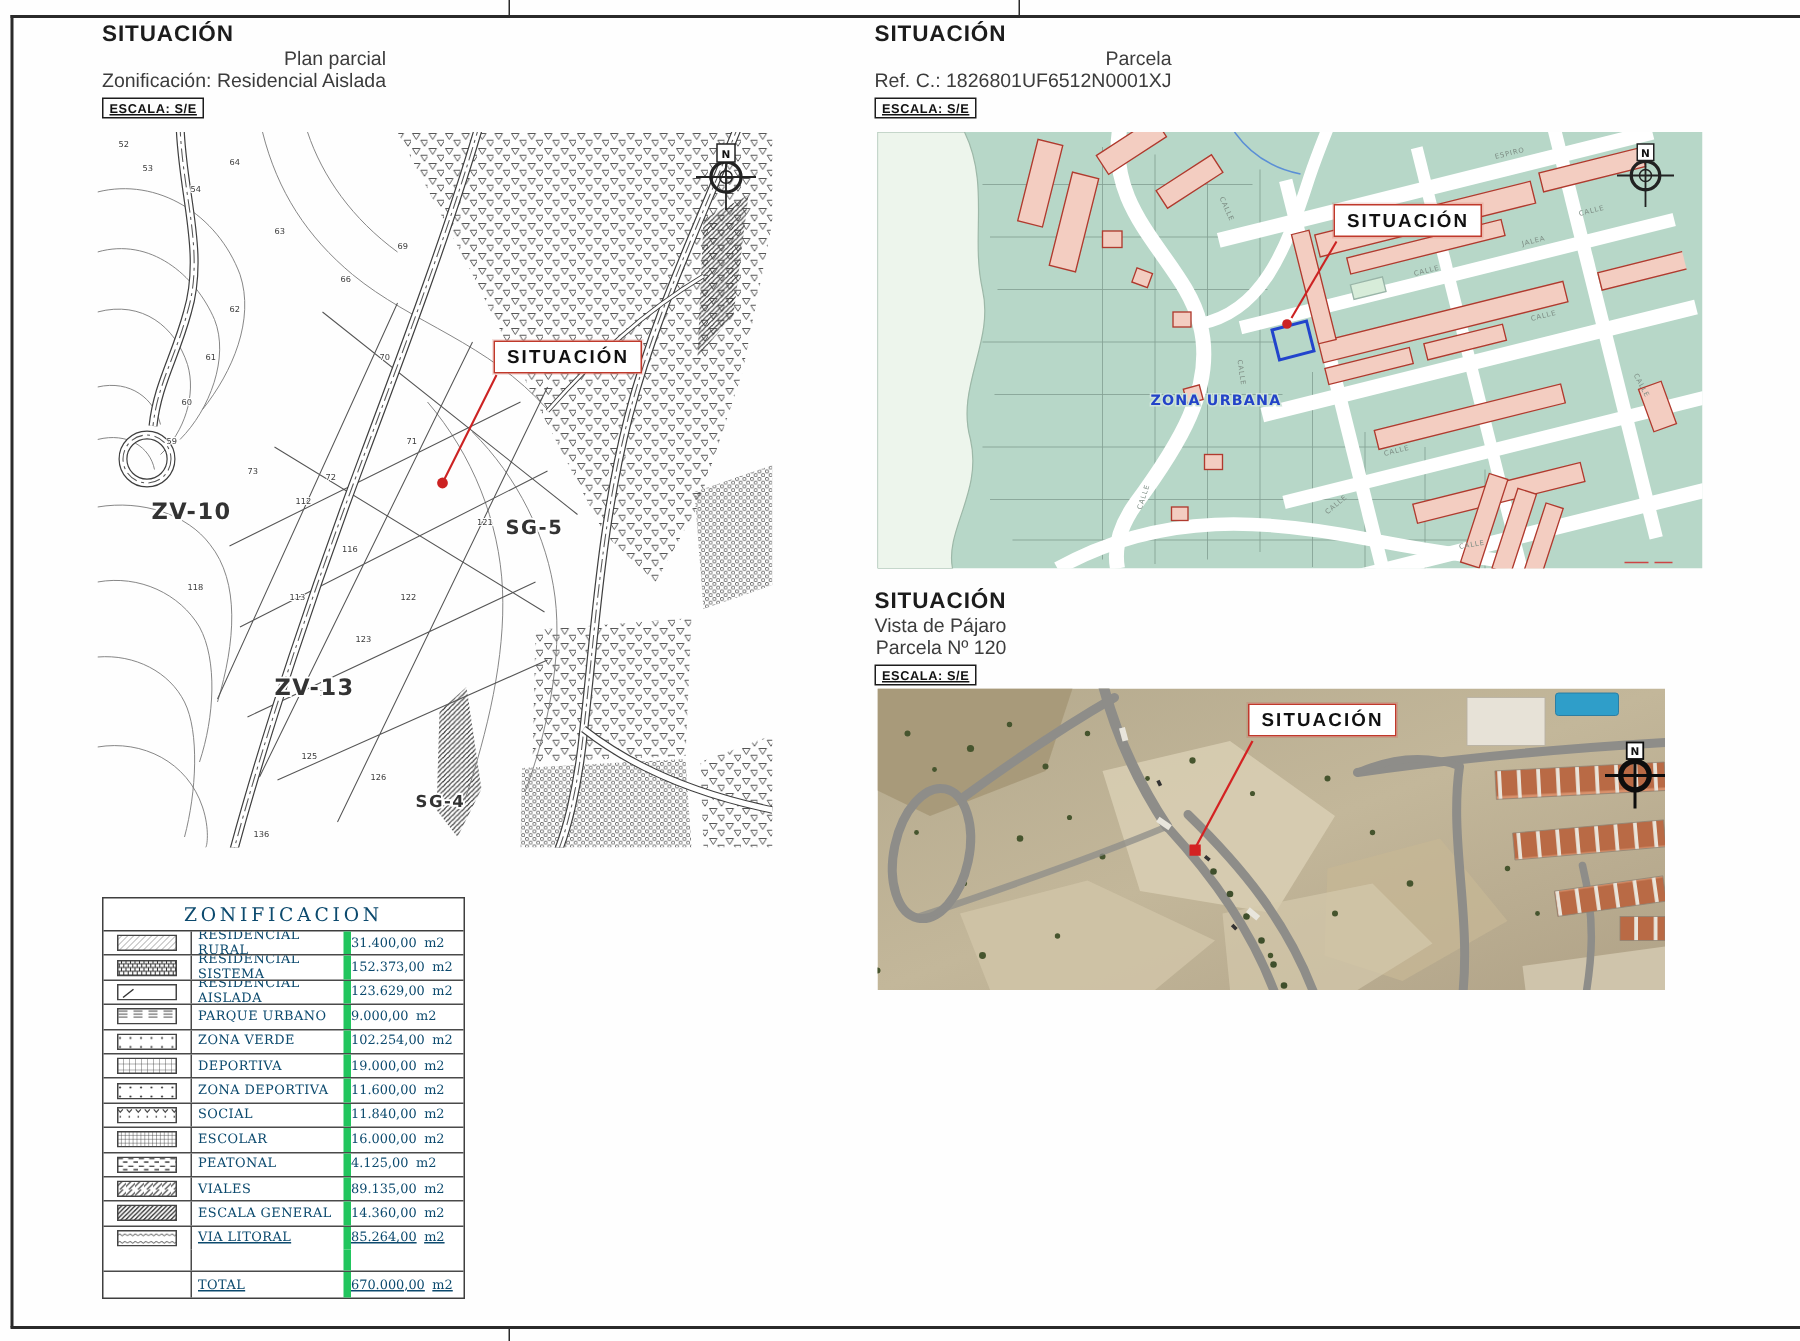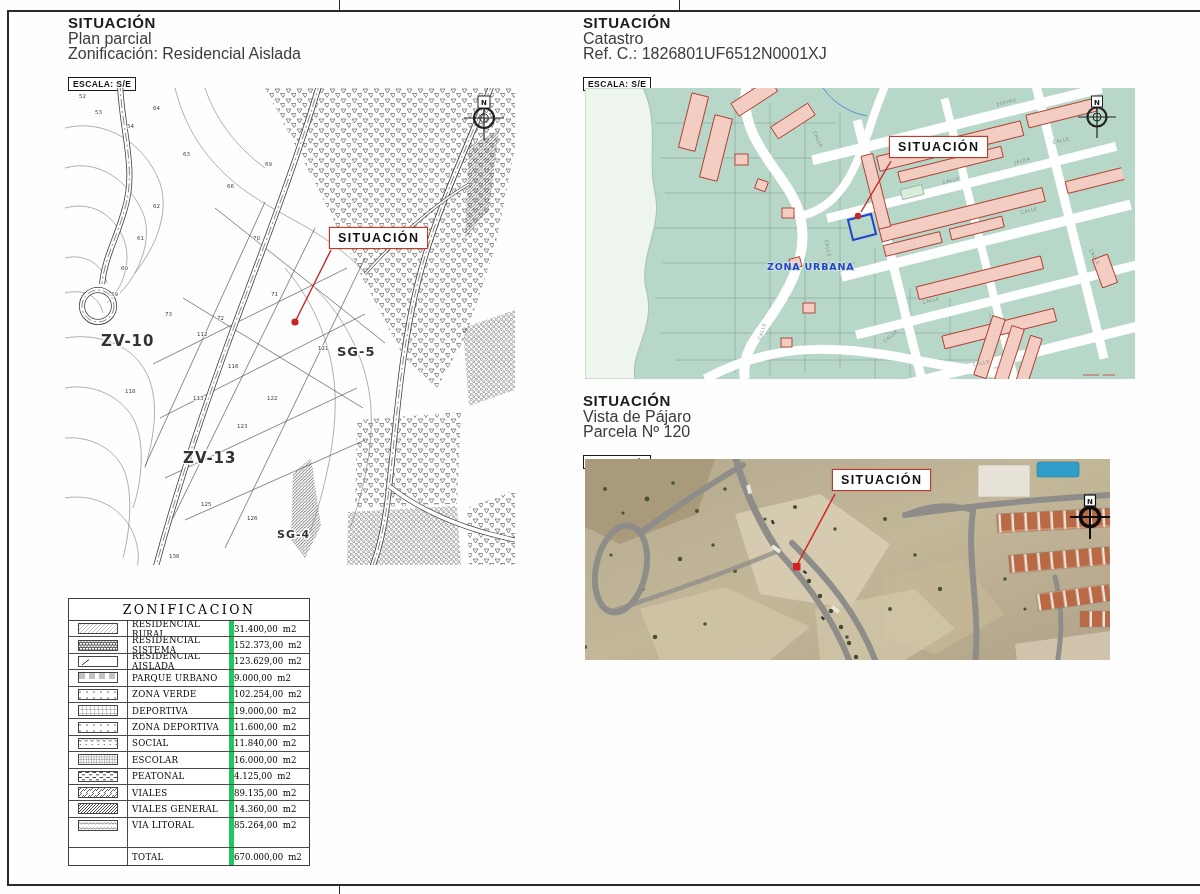--- a/index.html
+++ b/index.html
@@ -3,44 +3,44 @@
 <meta charset="utf-8">
 <style>
   html,body{margin:0;padding:0;background:#e8e8e8;}
   .page{position:relative;width:1200px;height:894px;background:#fefefe;overflow:hidden;
         font-family:"Liberation Sans",sans-serif;color:#222;padding-left:24px;}
   
   .frame{position:absolute;background:#2a2a2a;}
   
   .hblock{position:absolute;}
   .h-title{font-size:15px;font-weight:700;letter-spacing:.6px;color:#1c1c1c;}
-  .h-sub{font-size:16px;line-height:14px;color:#3c3c3c;margin-top:1px;}
-  .escala{display:inline-block;margin-top:16px;border:1.5px solid #1c1c1c;padding:1px 4px 1px 4px;
-          font-size:8.5px;font-weight:700;letter-spacing:.4px;color:#111;}
+  .h-sub{font-size:13px;line-height:14px;color:#3c3c3c;margin-top:1px;text-align:right;}
+  .escala{display:inline-block;margin-top:4px;border:1.5px solid #1c1c1c;padding:1px 4px 1px 4px;
+          font-size:8.5px;font-weight:700;letter-spacing:.4px;color:#111;text-decoration:underline;}
   
   .sit-box{position:absolute;background:#fff;border:1.6px solid #c0392b;padding:3px 8px;
            font-size:12.5px;font-weight:600;letter-spacing:1.4px;color:#111;white-space:nowrap;
            box-shadow:0 0 0 1px rgba(192,57,43,.15);}
   
   .mapsvg{position:absolute;display:block;}
   .zoneLabels text{font-family:"DejaVu Sans",sans-serif;font-weight:600;fill:#333;
                    letter-spacing:1px;paint-order:stroke;stroke:#fff;stroke-width:2.5px;}
   .numLabels text{font-family:"DejaVu Sans",sans-serif;font-size:5.5px;fill:#3a3a3a;
                   paint-order:stroke;stroke:#fff;stroke-width:1.2px;}
   .calleLabels text{font-family:"DejaVu Sans",sans-serif;font-size:4.6px;fill:#7d8d84;letter-spacing:.6px;}
   .zuText{font-family:"DejaVu Sans",sans-serif;font-weight:700;font-size:9.5px;fill:#2343c8;
           letter-spacing:.8px;paint-order:stroke;stroke:#cfe4da;stroke-width:2px;}
   .compassN{font-family:"DejaVu Sans",sans-serif;font-size:7px;font-weight:700;fill:#111;text-anchor:middle;}
   
   .ztable{position:absolute;left:68px;top:598px;width:240px;border:1.2px solid #3f3f3f;background:#fff;
-          font-family:"DejaVu Serif",serif;color:#000000;}
+          font-family:"DejaVu Serif",serif;color:#0c4a6e;}
   .ztitle{height:21px;line-height:21px;text-align:center;font-size:12.5px;letter-spacing:2.5px;
           border-bottom:1.2px solid #3f3f3f;}
   .zrow{display:grid;grid-template-columns:59px 106px 1fr;height:15.4px;border-bottom:1px solid #4a4a4a;}
-  .zrow:last-child{border-bottom:none;}
+  .zrow:last-child{border-bottom:none;text-decoration:underline;}
   .zc{display:flex;align-items:center;overflow:hidden;}
   .zc-swatch{justify-content:center;border-right:1px solid #4a4a4a;}
   .zc-label{padding-left:4px;font-size:8.6px;letter-spacing:.3px;border-right:5px solid #22c55e;}
   .zc-value{font-size:8.6px;padding-right:3px;}
   .zc-value .num{text-align:right;}
   .zc-value .unit{margin-left:5px;width:13px;flex:none;}
   .zrow-blank{height:14px;}
   .zrow-total{height:17px;}
 </style>
 </head>
@@ -115,21 +115,21 @@
 
   <div class="hblock" style="left:68px;top:14px;">
     <div class="h-title">SITUACIÓN</div>
     <div class="h-sub">Plan parcial</div>
     <div class="h-sub">Zonificación: Residencial Aislada</div>
     <div class="escala">ESCALA: S/E</div>
   </div>
 
   <div class="hblock" style="left:583px;top:14px;">
     <div class="h-title">SITUACIÓN</div>
-    <div class="h-sub">Catastro</div>
+    <div class="h-sub">Parcela</div>
     <div class="h-sub">Ref. C.: 1826801UF6512N0001XJ</div>
     <div class="escala">ESCALA: S/E</div>
   </div>
 
   <div class="hblock" style="left:583px;top:392px;">
     <div class="h-title">SITUACIÓN</div>
     <div class="h-sub">Vista de Pájaro</div>
     <div class="h-sub">Parcela Nº 120</div>
     <div class="escala">ESCALA: S/E</div>
   </div>
@@ -564,21 +564,21 @@
         <span class="unit">m2</span>
       </div>
     </div>
 
     <div class="zrow">
       <div class="zc zc-swatch">
         <svg class="swatch" width="40" height="11" viewBox="0 0 40 11">
           <rect x="0.5" y="0.5" width="39" height="10" stroke="#444" stroke-width="1" fill="url(#pat-diag-dense)"></rect>
         </svg>
       </div>
-      <div class="zc zc-label">VIALES GENERAL</div>
+      <div class="zc zc-label">ESCALA GENERAL</div>
       <div class="zc zc-value">
         <span class="num">14.360,00</span>
         <span class="unit">m2</span>
       </div>
     </div>
 
     <div class="zrow">
       <div class="zc zc-swatch">
         <svg class="swatch" width="40" height="11" viewBox="0 0 40 11">
           <rect x="0.5" y="0.5" width="39" height="10" stroke="#444" stroke-width="1" fill="url(#pat-scale)"></rect>

